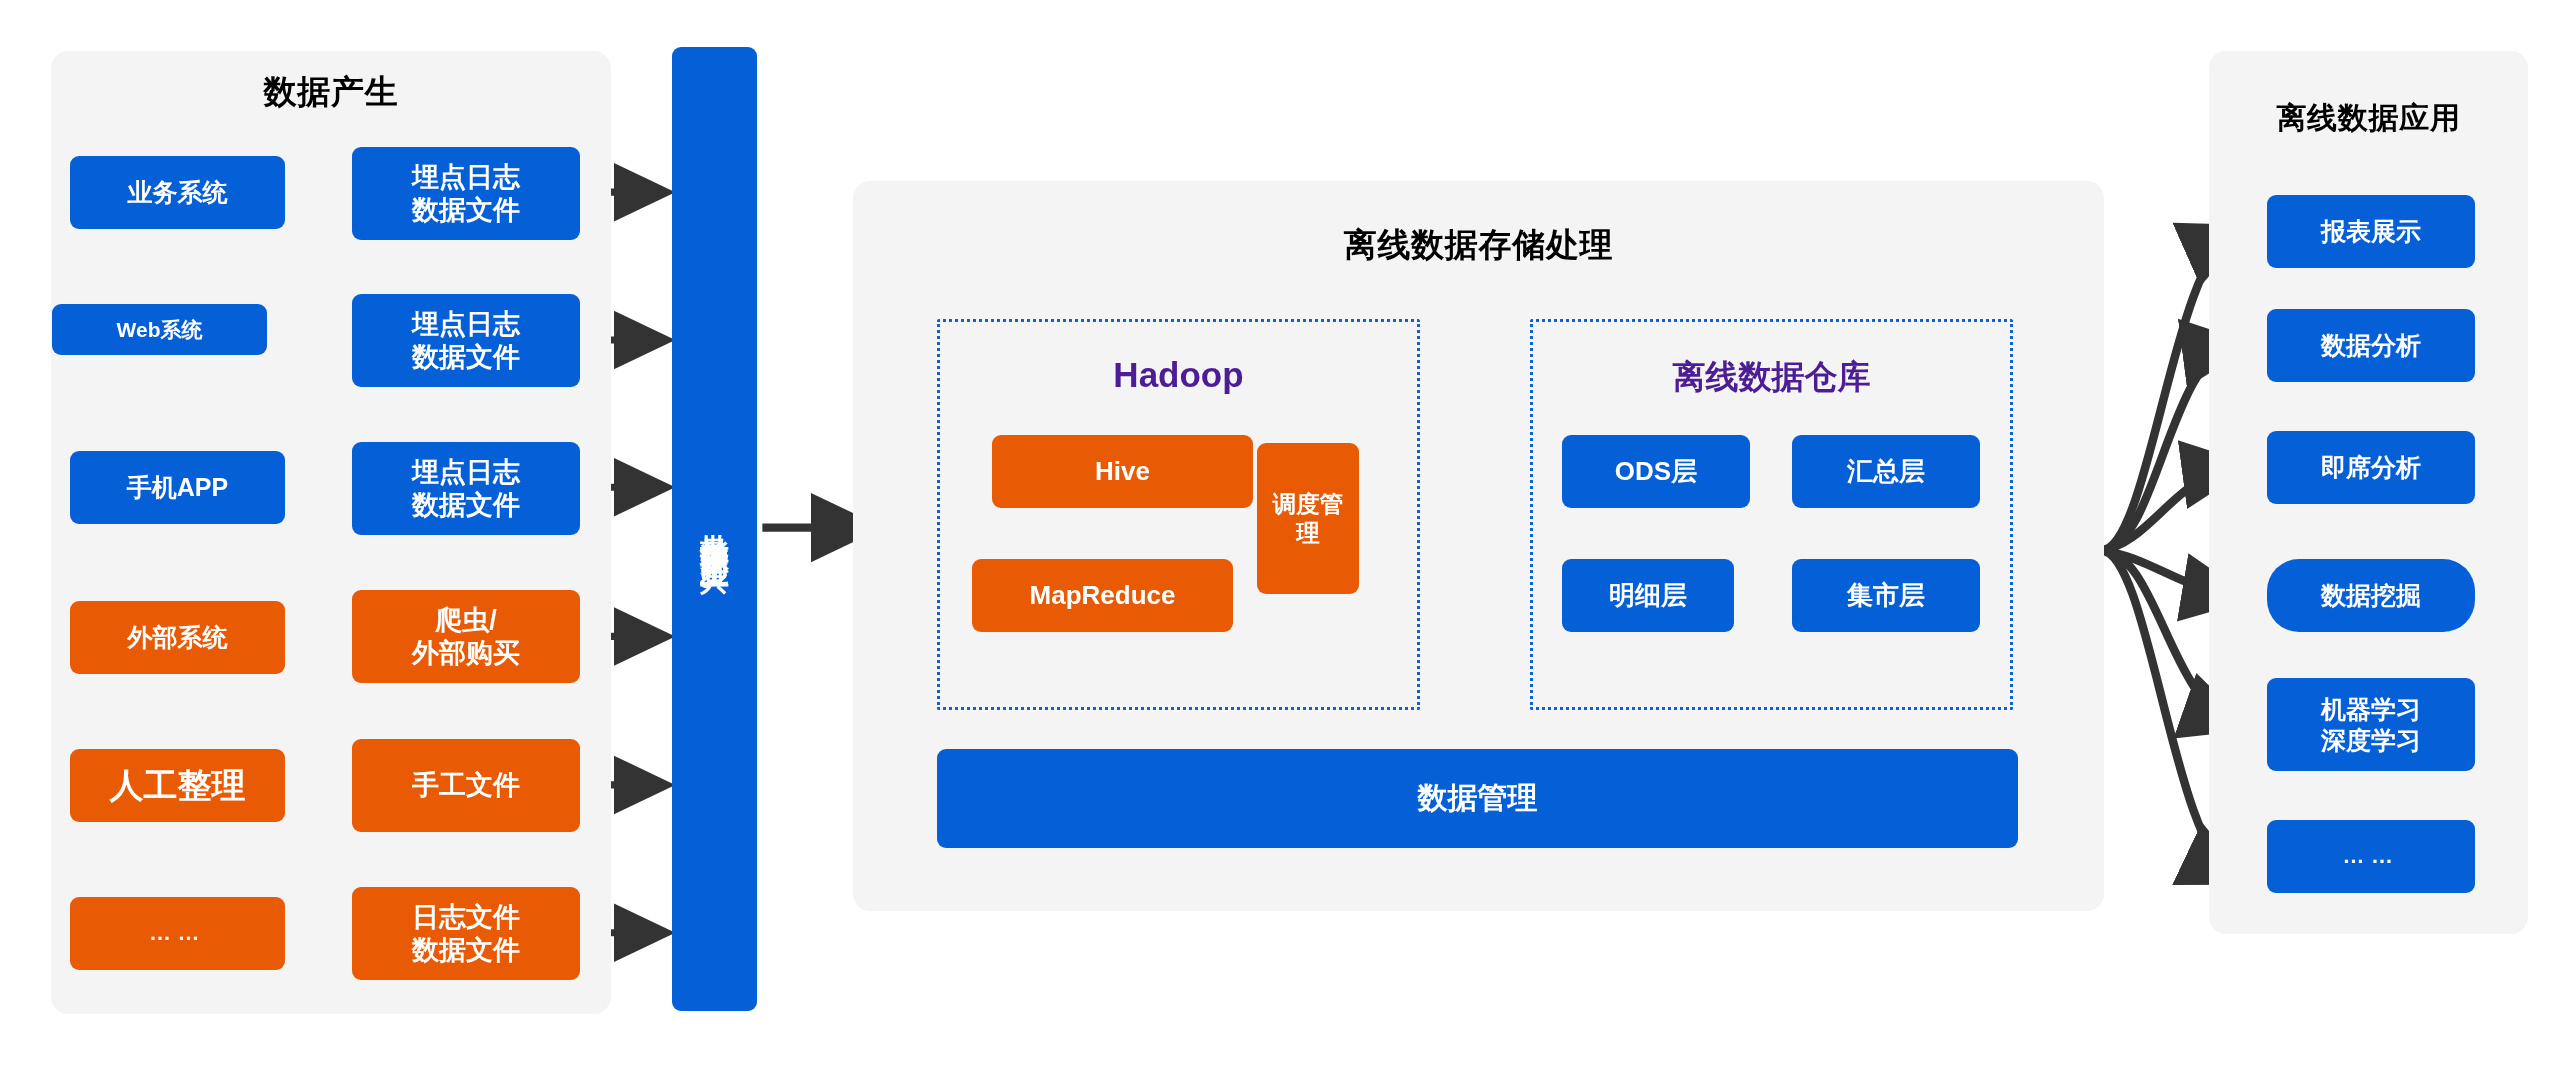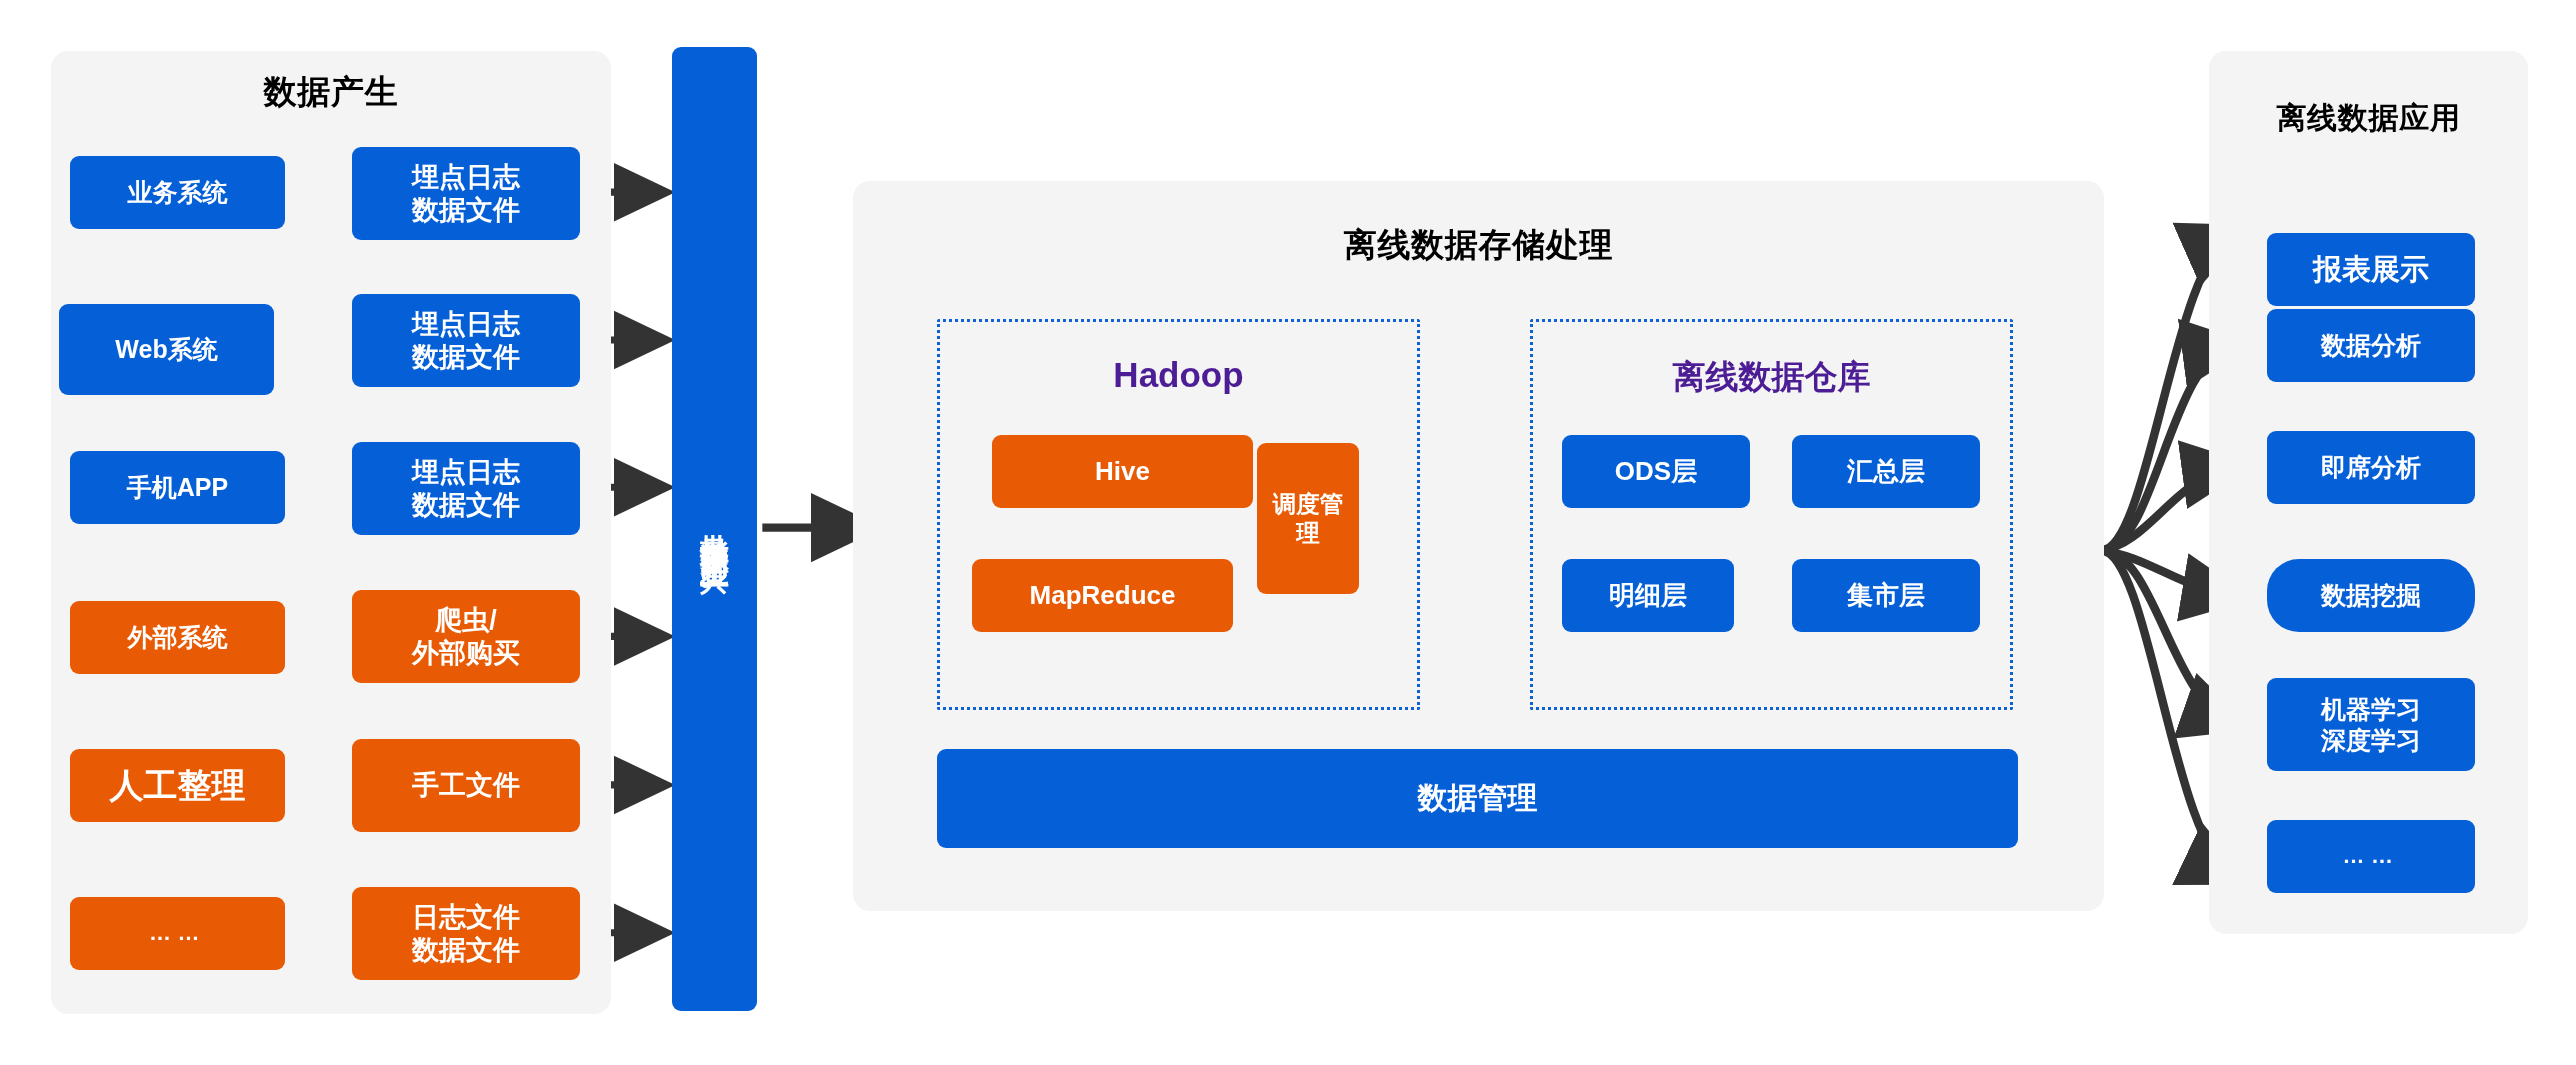--- a/index.html
+++ b/index.html
@@ -137,21 +137,21 @@
       <path d="M3225,845 C3300,845 3335,1300 3430,1345"></path>
     </g>
   </svg>
 
   <div class="panel" style="left:51px; top:51px; width:560px; height:963px;"></div>
   <div class="panel-title" style="left:51px; top:70px; width:560px; font-size:33px;">数据产生</div>
 
   <div class="box blue" style="left:70px; top:156px; width:215px; height:73px; font-size:25px;">
     <span>业务系统</span>
   </div>
-  <div class="box blue" style="left:59px; top:304px; width:215px; height:91px; font-size:25px;">
+  <div class="box blue" style="left:52px; top:304px; width:215px; height:51px; font-size:21px;">
     <span>Web系统</span>
   </div>
   <div class="box blue" style="left:70px; top:451px; width:215px; height:73px; font-size:25px;">
     <span>手机APP</span>
   </div>
   <div class="box orange" style="left:70px; top:601px; width:215px; height:73px; font-size:25px;">
     <span>外部系统</span>
   </div>
   <div class="box orange" style="left:70px; top:749px; width:215px; height:73px; font-size:34px;">
     <span>人工整理</span>
@@ -221,21 +221,21 @@
     <span>集市层</span>
   </div>
 
   <div class="box blue" style="left:937px; top:749px; width:1081px; height:99px; font-size:30px;">
     <span>数据管理</span>
   </div>
 
   <div class="panel" style="left:2209px; top:51px; width:319px; height:883px;"></div>
   <div class="panel-title" style="left:2209px; top:98px; width:319px; font-size:30px;">离线数据应用</div>
 
-  <div class="box blue" style="left:2267px; top:195px; width:208px; height:73px; font-size:29px; flex-direction:column;margin-top:38px;">
+  <div class="box blue" style="left:2267px; top:195px; width:208px; height:73px; font-size:25px; flex-direction:column;">
     <span class="line">报表展示</span>
   </div>
   <div class="box blue" style="left:2267px; top:309px; width:208px; height:73px; font-size:25px; flex-direction:column;">
     <span class="line">数据分析</span>
   </div>
   <div class="box blue" style="left:2267px; top:431px; width:208px; height:73px; font-size:25px; flex-direction:column;">
     <span class="line">即席分析</span>
   </div>
   <div class="box blue" style="left:2267px; top:559px; width:208px; height:73px; font-size:25px; flex-direction:column;border-radius:32px;">
     <span class="line">数据挖掘</span>

